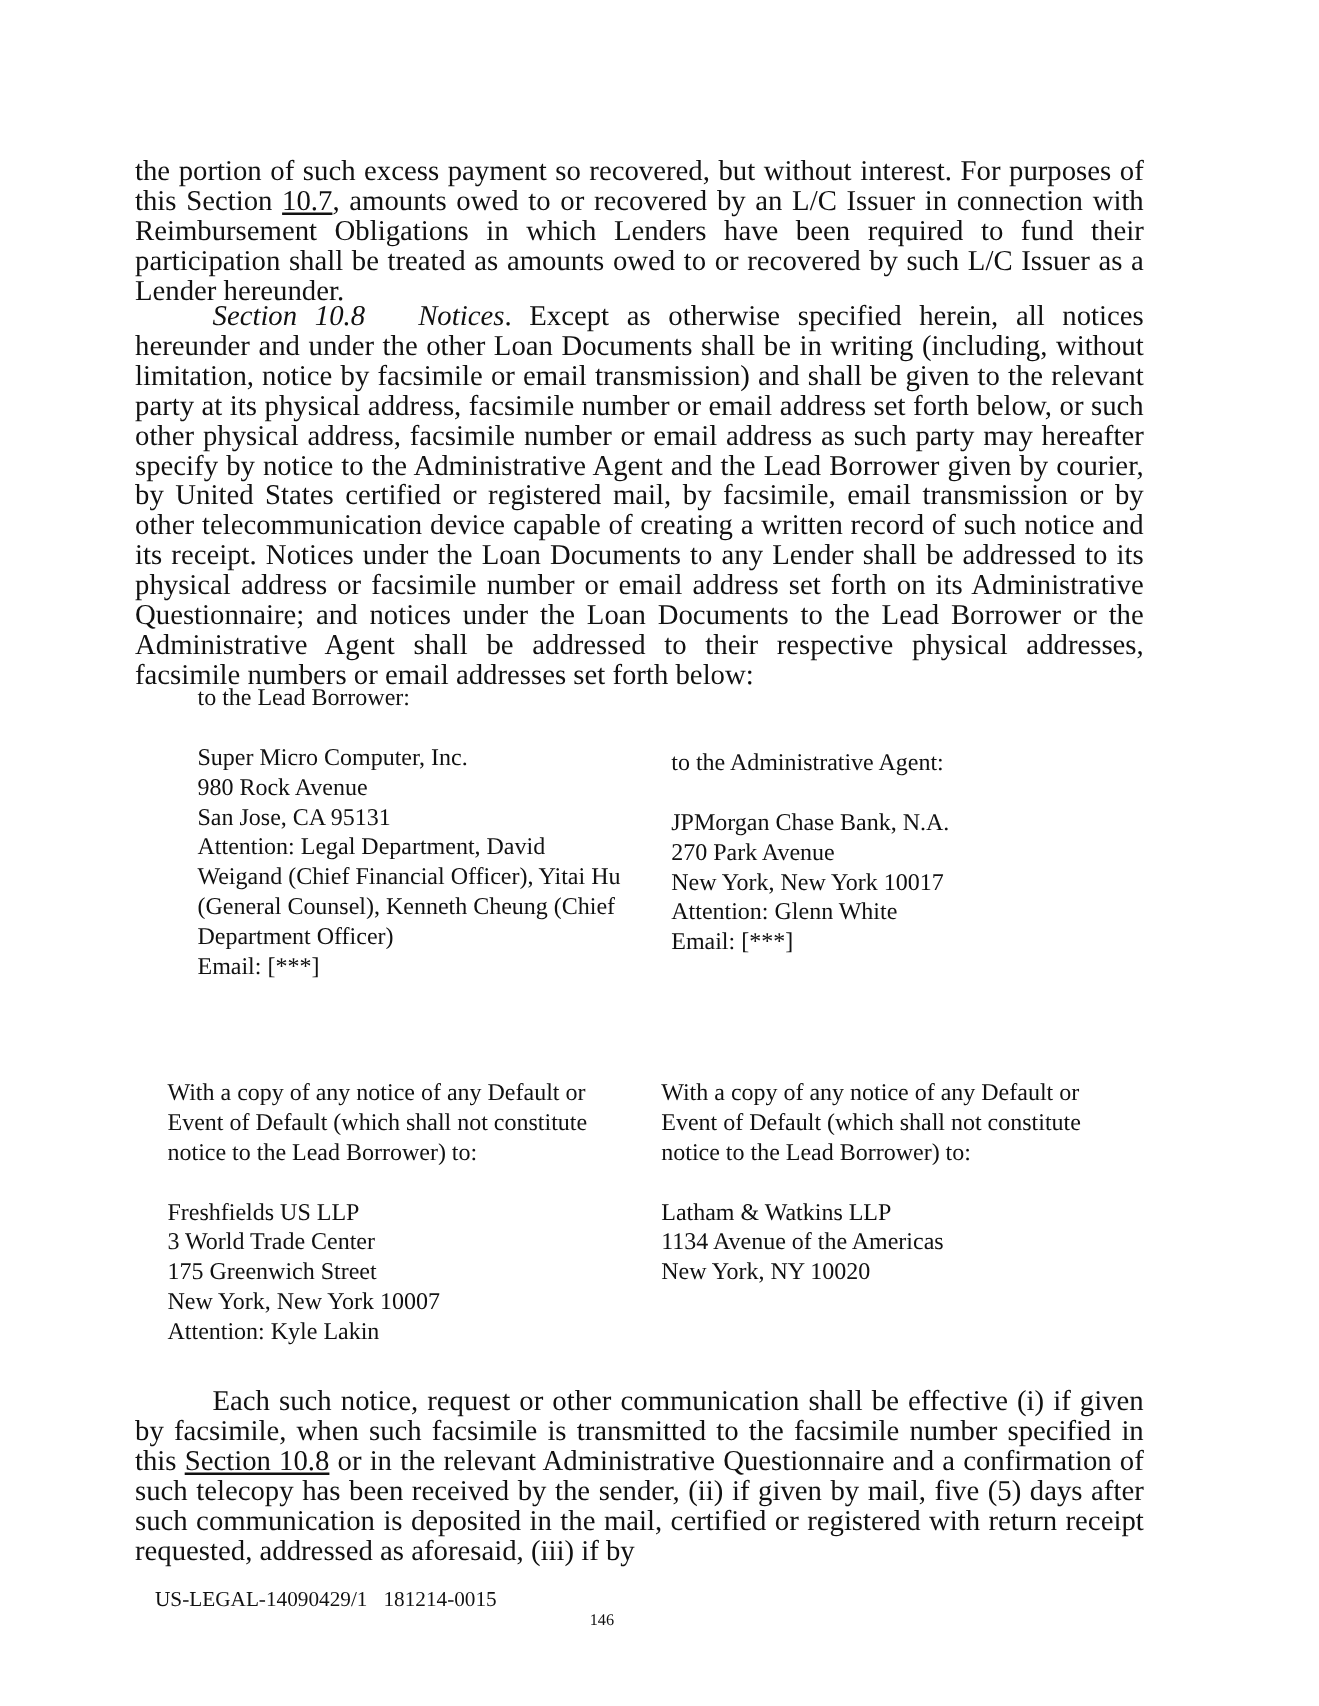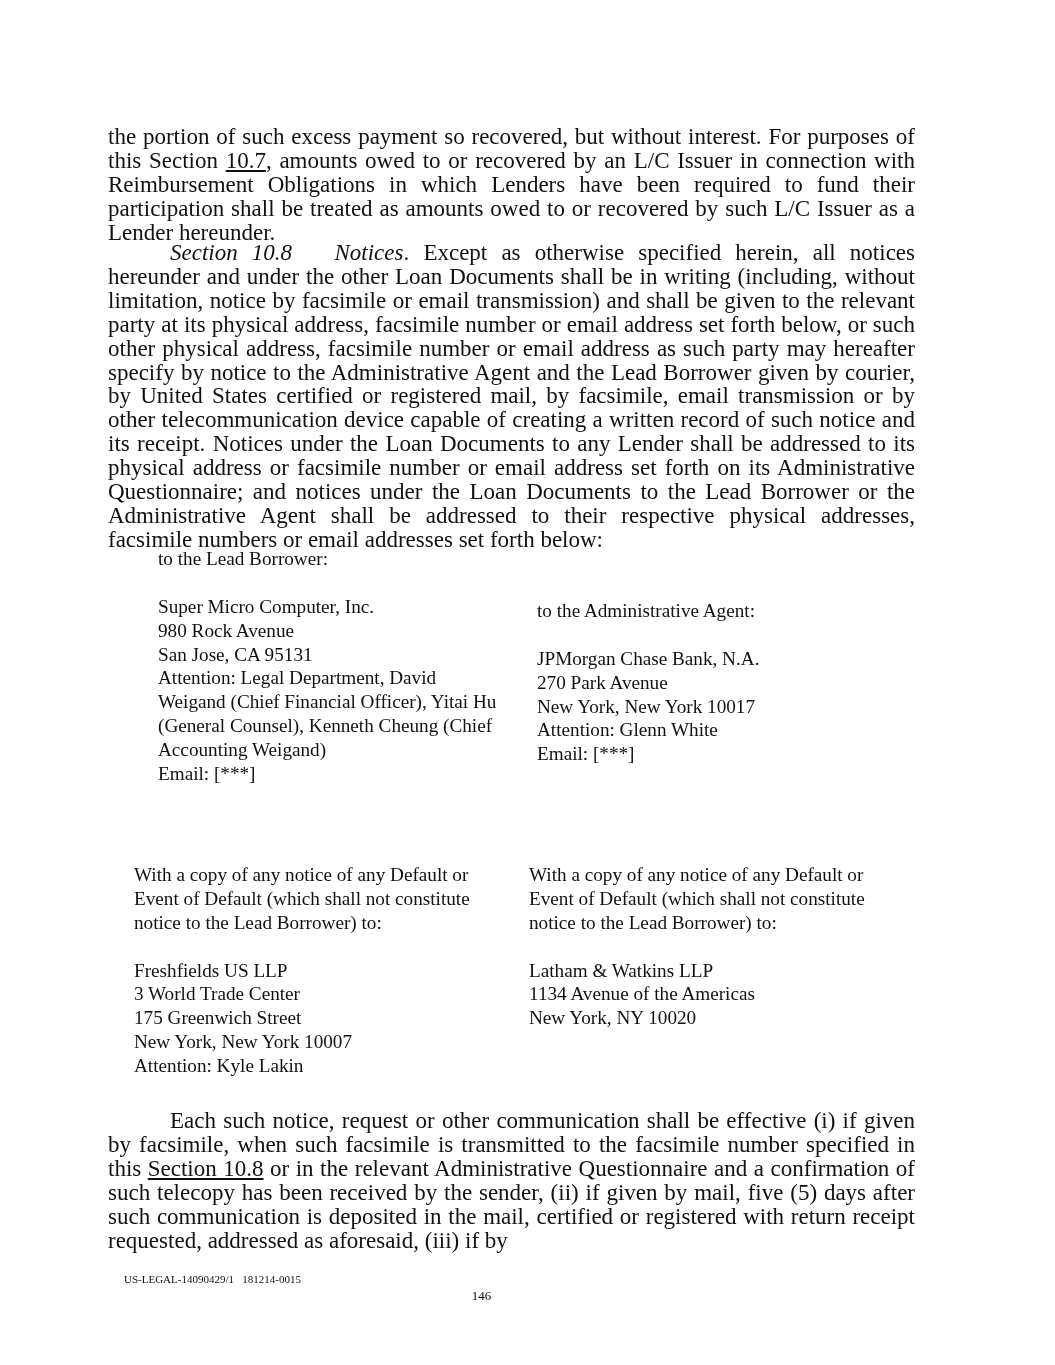--- a/index.html
+++ b/index.html
@@ -53,21 +53,21 @@
       height: 23.9px;
     }
     .block .gap {
       display: block;
       height: 23.9px;
     }
     .footer-id {
       position: absolute;
       left: 124px;
       top: 1273px;
-      font-size: 11px;
+      font-size: 17px;
       line-height: 13px;
       white-space: pre;
     }
     .page-num {
       position: absolute;
       left: 0;
       width: 963px;
       top: 1288px;
       text-align: center;
       font-size: 13px;
@@ -89,21 +89,21 @@
 
   <div class="block" style="left:134px; top:547px;margin-left:24px;">
     <span class="line">to the Lead Borrower:</span>
     <span class="gap"></span>
     <span class="line">Super Micro Computer, Inc.</span>
     <span class="line">980 Rock Avenue</span>
     <span class="line">San Jose, CA 95131</span>
     <span class="line">Attention:  Legal Department, David</span>
     <span class="line">Weigand (Chief Financial Officer), Yitai Hu</span>
     <span class="line">(General Counsel), Kenneth Cheung (Chief</span>
-    <span class="line">Accounting Weigand)</span>
+    <span class="line">Department Officer)</span>
     <span class="line">Email: [***]</span>
   </div>
 
   <div class="block" style="left:537px; top:558px;margin-top:41px;">
     <span class="line">to the Administrative Agent:</span>
     <span class="gap"></span>
     <span class="line">JPMorgan Chase Bank, N.A.</span>
     <span class="line">270 Park Avenue</span>
     <span class="line">New York, New York 10017</span>
     <span class="line">Attention: Glenn White</span>

